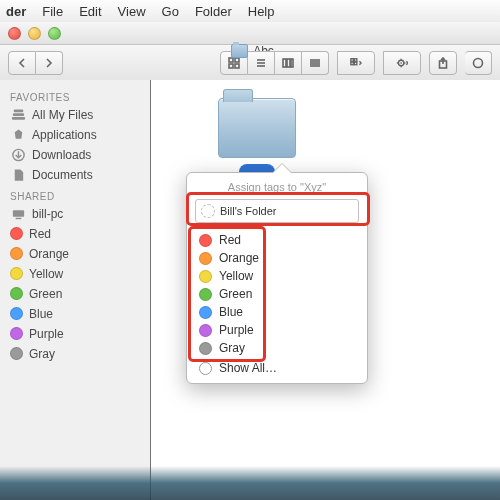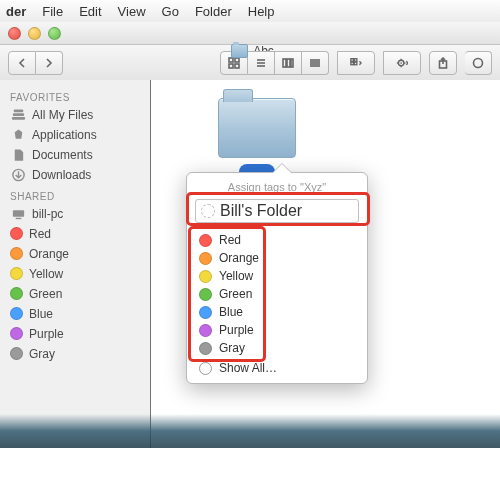--- a/index.html
+++ b/index.html
@@ -1,16 +1,16 @@
 <!DOCTYPE html>
 <html><head>
 <meta charset="utf-8">
 <style>
 html,body{margin:0;padding:0;width:500px;height:500px;font-family:"Helvetica Neue",Helvetica,Arial,sans-serif;font-size:11px;color:#3a3a3a;background:#fff;overflow:hidden;}
-.canvas{position:relative;width:500px;height:448px;background:#a21caf;}
+.canvas{position:relative;width:500px;height:500px;background:#a21caf;}
 .menubar{position:absolute;top:0;left:0;right:0;height:22px;background:linear-gradient(#fdfdfd,#ececec);border-bottom:1px solid #c9c9c9;padding-left:6px;display:flex;align-items:center;}
 .menubar span{margin-right:16px;font-size:13px;color:#333;}
 .menubar span:first-child{font-weight:bold;}
 .win{position:absolute;top:22px;left:0;right:0;bottom:0;}
 .titlebar{height:22px;background:linear-gradient(#f6f6f6,#e2e2e2);border-bottom:1px solid #c3c3c3;display:flex;align-items:center;padding:0 8px;}
 .tl-dots{display:flex;gap:7px;}
 .tl-dot{width:11px;height:11px;border-radius:50%;border:1px solid rgba(0,0,0,.18);}
 .tl-red{background:radial-gradient(circle at 35% 30%,#ff8b82,#e24e42);}
 .tl-yel{background:radial-gradient(circle at 35% 30%,#ffe08a,#e7b23c);}
 .tl-grn{background:radial-gradient(circle at 35% 30%,#a8e88f,#5fb947);}
@@ -35,21 +35,21 @@
 .sb-icon svg{width:15px;height:14px;fill:#8f8f8f;}
 .tag-dot{width:11px;height:11px;border-radius:50%;border:1px solid rgba(0,0,0,.15);}
 .content{flex:1;background:#fff;position:relative;}
 .folder-icon{position:absolute;top:18px;left:58px;width:96px;text-align:center;}
 .big-folder{width:76px;height:58px;margin:0 auto;background:linear-gradient(#cfe0ec,#a8c4d9 55%,#8fb2cd);border:1px solid #89a9c2;border-radius:4px;position:relative;box-shadow:inset 0 1px 0 rgba(255,255,255,.7);}
 .big-folder:before{content:"";position:absolute;top:-10px;left:4px;width:28px;height:12px;background:linear-gradient(#c3d8e7,#a8c4d9);border:1px solid #89a9c2;border-bottom:none;border-radius:3px 3px 0 0;}
 .folder-label{display:inline-block;margin-top:6px;background:#2f72d4;color:#fff;padding:9px 9px;border-radius:8px;font-size:11px;}
 .popover{position:absolute;top:172px;left:186px;width:180px;background:#fff;border:1px solid #b9b9b9;border-radius:6px;box-shadow:0 6px 22px rgba(0,0,0,.28);padding:8px 0 6px;}
 .popover:before{content:"";position:absolute;top:-9px;left:86px;width:0;height:0;border-left:9px solid transparent;border-right:9px solid transparent;border-bottom:9px solid #fff;filter:drop-shadow(0 -1px 0 #b9b9b9);}
 .pop-head{text-align:center;color:#9a9a9a;font-size:11px;margin-bottom:6px;}
-.pop-input{margin:0 8px 6px;height:22px;border:1px solid #c2c2c2;border-radius:3px;display:flex;align-items:center;padding:0 5px;gap:5px;background:#fff;font-size:16px;color:#333;}
+.pop-input{margin:0 8px 6px;height:22px;border:1px solid #c2c2c2;border-radius:3px;display:flex;align-items:center;padding:0 5px;gap:5px;background:#fff;font-size:11px;color:#333;}
 .pop-input .dotted{width:12px;height:12px;border-radius:50%;border:1px dashed #bbb;}
 .pop-list{padding:2px 0;}
 .pop-item{display:flex;align-items:center;gap:7px;padding:2px 12px;font-size:12px;color:#333;}
 .pop-item .tag-dot{width:11px;height:11px;}
 .pop-item.showall .ring{width:11px;height:11px;border-radius:50%;border:1.4px solid #9a9a9a;}
 .hl{position:absolute;border:3px solid #e3342a;border-radius:5px;pointer-events:none;}
 .hl1{top:192px;left:186px;width:178px;height:28px;}
 .hl2{top:226px;left:188px;width:72px;height:130px;}
 .dock-shadow{position:absolute;left:0;right:0;bottom:0;height:34px;background:linear-gradient(to top,#1f3a4a 0%,#2f5a6e 50%,rgba(70,110,130,0) 100%);opacity:.85;}
 </style>
@@ -185,34 +185,34 @@
             <span class="sb-icon">
               <svg viewBox="0 0 16 14">
                 <path d="M8 1 L12 4 L11 11 L5 11 L4 4 Z"></path>
               </svg>
             </span>
             <span>Applications</span>
           </div>
       <div class="sb-item">
             <span class="sb-icon">
               <svg viewBox="0 0 16 14">
-                <path d="M4 1 h6 l3 3 v9 h-9 z"></path>
-              </svg>
-            </span>
-            <span>Documents</span>
-          </div>
-      <div class="sb-item">
-            <span class="sb-icon">
-              <svg viewBox="0 0 16 14">
                 <circle cx="8" cy="7" r="6" fill="none" stroke="#8f8f8f" stroke-width="1.5"></circle>
                 <line x1="8" y1="3" x2="8" y2="9" stroke="#8f8f8f" stroke-width="1.5"></line>
                 <polyline points="5,7 8,10 11,7" fill="none" stroke="#8f8f8f" stroke-width="1.5"></polyline>
               </svg>
             </span>
             <span>Downloads</span>
+          </div>
+      <div class="sb-item">
+            <span class="sb-icon">
+              <svg viewBox="0 0 16 14">
+                <path d="M4 1 h6 l3 3 v9 h-9 z"></path>
+              </svg>
+            </span>
+            <span>Documents</span>
           </div>
 
       <div class="sb-head">Shared</div>
       <div class="sb-item">
             <span class="sb-icon">
               <svg viewBox="0 0 16 14">
                 <rect x="2" y="3" width="12" height="7" rx="1"></rect>
                 <rect x="5" y="11" width="6" height="1.5"></rect>
               </svg>
             </span>

